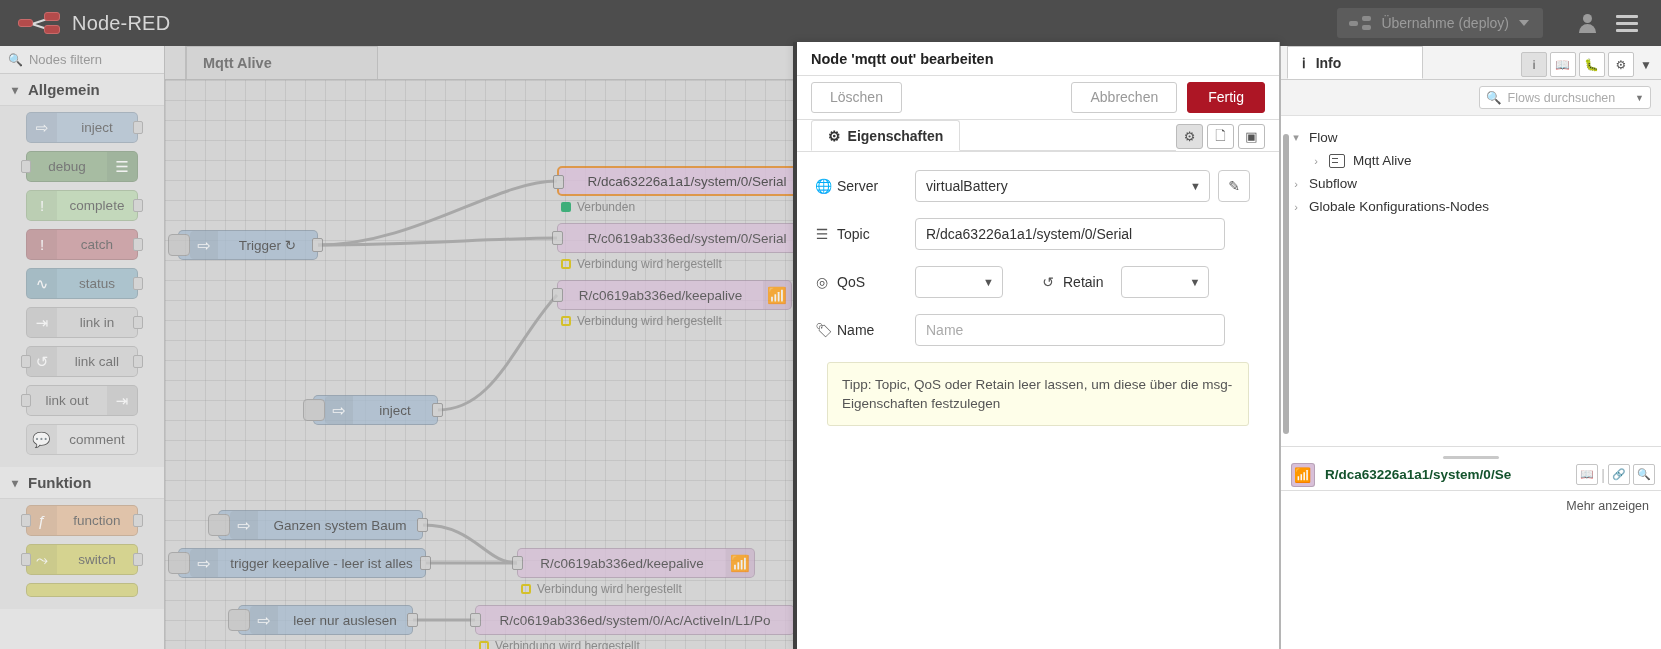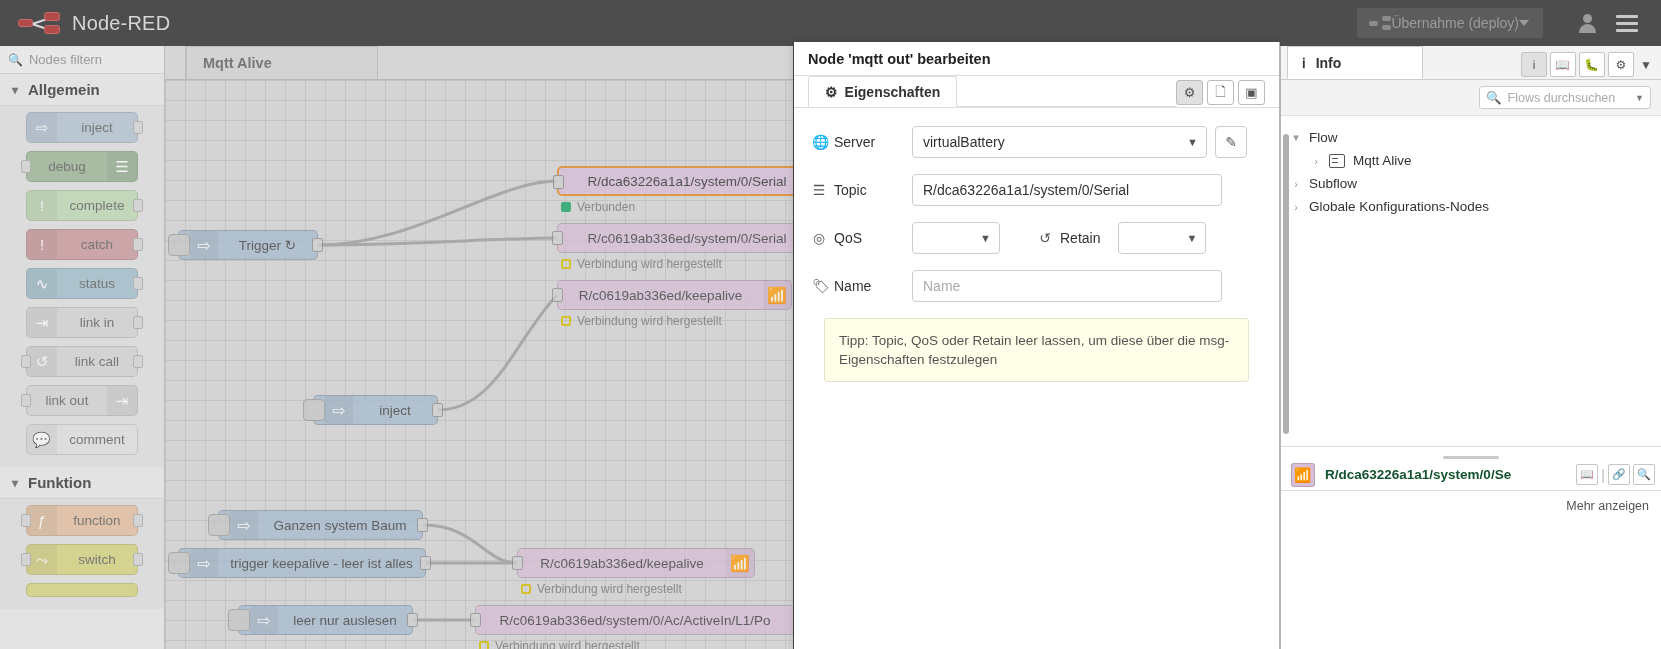--- a/index.html
+++ b/index.html
@@ -28,21 +28,21 @@
   .brand-logo .n3 { width: 16px; height: 9px; left: 26px; top: 14px; }
   .brand-logo .bl-line {
     position: absolute; background: #d9d9d9; height: 1.5px; transform-origin: left center;
   }
   .brand-logo .l1 { width: 16px; left: 14px; top: 12px; transform: rotate(-18deg); }
   .brand-logo .l2 { width: 16px; left: 14px; top: 12px; transform: rotate(18deg); }
   .brand-title { color: #d6d6d6; font-size: 20px; letter-spacing: .2px; }
 
   .header-right { margin-left: auto; display: flex; align-items: center; gap: 0; padding-right: 14px; }
   .deploy-btn {
-    display: flex; align-items: center; 
+    display: flex; align-items: center; gap: 10px;
     background: #5c5c5c; color: #9b9b9b; height: 30px;
     padding: 0 14px 0 12px; border-radius: 3px; font-size: 14px;
     margin-right: 24px;
   }
   .deploy-icon { width: 22px; height: 14px; position: relative; opacity: .75; }
   .deploy-icon i {
     position: absolute; background: #9b9b9b; border-radius: 2px; display: block;
   }
   .deploy-icon .d1 { width: 9px; height: 5px; left: 0; top: 5px; }
   .deploy-icon .d2 { width: 9px; height: 5px; left: 13px; top: 0px; }
@@ -149,21 +149,21 @@
     position: absolute; display: flex; align-items: center; gap: 6px;
     font-size: 12px; color: #8a8a8a; white-space: nowrap;
   }
   .sdot { width: 10px; height: 10px; border-radius: 2px; }
   .sdot.green { background: #3fae7a; }
   .sdot.yellow { background: transparent; border: 2px solid #d4c02a; }
 
   
   .dialog {
     position: absolute; left: 793px; top: 42px; width: 487px; height: 607px;
-    background: #fff; border-left: 1px solid #404040; border-right: 1px solid #b5b5b5;
+    background: #fff; border-left: 4px solid #404040; border-right: 1px solid #b5b5b5;
     box-shadow: 0 0 8px rgba(0,0,0,.15);
   }
   .dlg-title {
     height: 34px; display: flex; align-items: center; padding: 0 0 0 14px;
     font-weight: bold; font-size: 14.5px; color: #222; border-bottom: 1px solid #ddd;
   }
   .dlg-actions { height: 44px; display: flex; align-items: center; padding: 0 14px; border-bottom: 1px solid #ddd; }
   .btn {
     height: 31px; padding: 0 18px; border: 1px solid #ccc; background: #fff;
     border-radius: 3px; font-size: 14px; color: #999; line-height: 29px;
@@ -511,20 +511,27 @@
         <span>Verbindung wird hergestellt</span>
       </div>
 
       <div class="canvas-scroll-v"></div>
     </div>
   </div>
 
   <div class="dialog">
     <div class="dlg-title">Node 'mqtt out' bearbeiten</div>
 
+    <div class="dlg-actions">
+      <button class="btn">Löschen</button>
+      <span class="right">
+        <button class="btn">Abbrechen</button>
+        <button class="btn primary">Fertig</button>
+      </span>
+    </div>
 
     <div class="dlg-tabs">
       <div class="dtab">
         <span>⚙</span>
         <span>Eigenschaften</span>
       </div>
       <div class="dtab-fill"></div>
       <div class="dtab-icons">
         <span class="sqbtn active">⚙</span>
         <span class="sqbtn">🗋</span>

